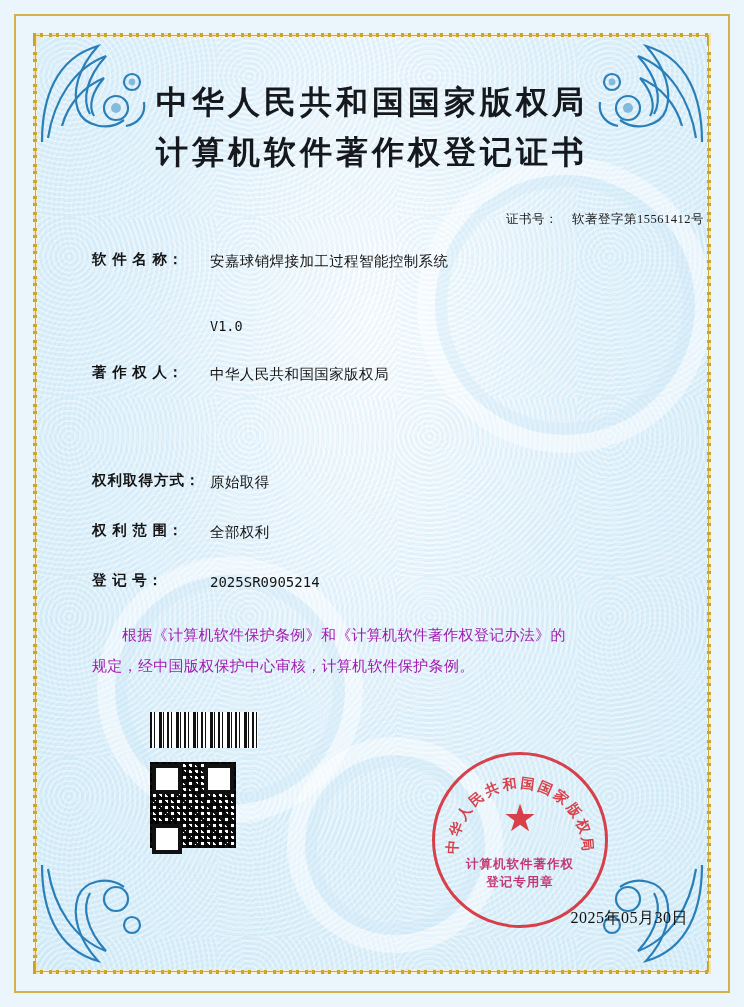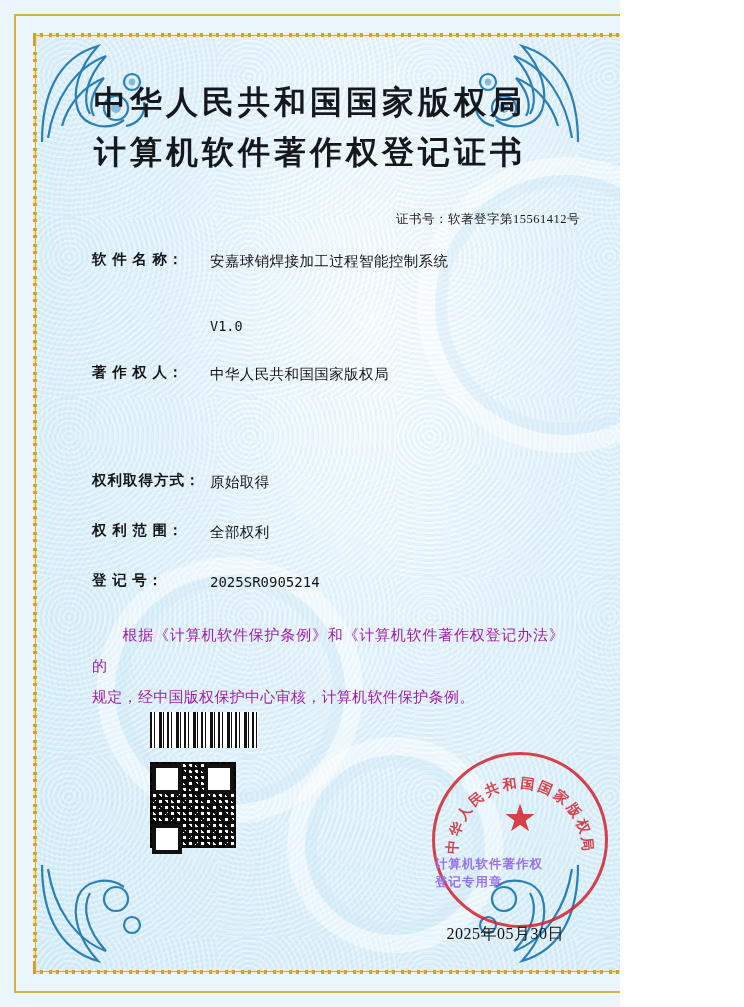--- a/index.html
+++ b/index.html
@@ -9,21 +9,21 @@
   }
   body {
     width: 744px;
     height: 1007px;
     font-family: "Liberation Serif", "DejaVu Serif", serif;
     overflow: hidden;
   }
 
   .certificate {
     position: relative;
-    width: 620px;
+    width: 744px;
     height: 1007px;
     background: #eaf6fc;
     overflow: hidden;
   }
 
   
   .border-outer {
     position: absolute;
     left: 14px; top: 14px;
     width: 716px; height: 979px;
@@ -128,21 +128,21 @@
   }
 
   .cert-no {
     margin-top: 34px;
     text-align: right;
     padding-right: 40px;
     font-size: 12.5px;
     color: #1a1a1a;
     letter-spacing: .5px;
   }
-  .cert-no .label { }
+  .cert-no .label { margin-right: 14px; }
 
   .fields {
     margin-top: 22px;
     padding-left: 92px;
     padding-right: 48px;
   }
   .field-row {
     display: flex;
     align-items: flex-start;
     margin-bottom: 26px;
@@ -248,30 +248,31 @@
   .seal-arc text {
     font-family: "Liberation Serif", serif;
     font-size: 14px;
     letter-spacing: 3px;
     fill: #d6222b;
     font-weight: bold;
   }
   .seal-bottom {
     position: absolute;
     left: 0; right: 0; bottom: 34px;
+    text-align: center;
     font-size: 12.5px;
     font-weight: bold;
     line-height: 1.45;
     letter-spacing: 1px;
-    color: #8b5cf6;
+    color: #be185d;
   }
 
   .date {
     position: absolute;
-    right: 56px; bottom: 62px;
+    right: 56px; bottom: 78px;
     font-size: 16px;
     color: #111;
     letter-spacing: .5px;
   }
 </style>
 </head>
 <body>
 
 <div class="certificate">
 

